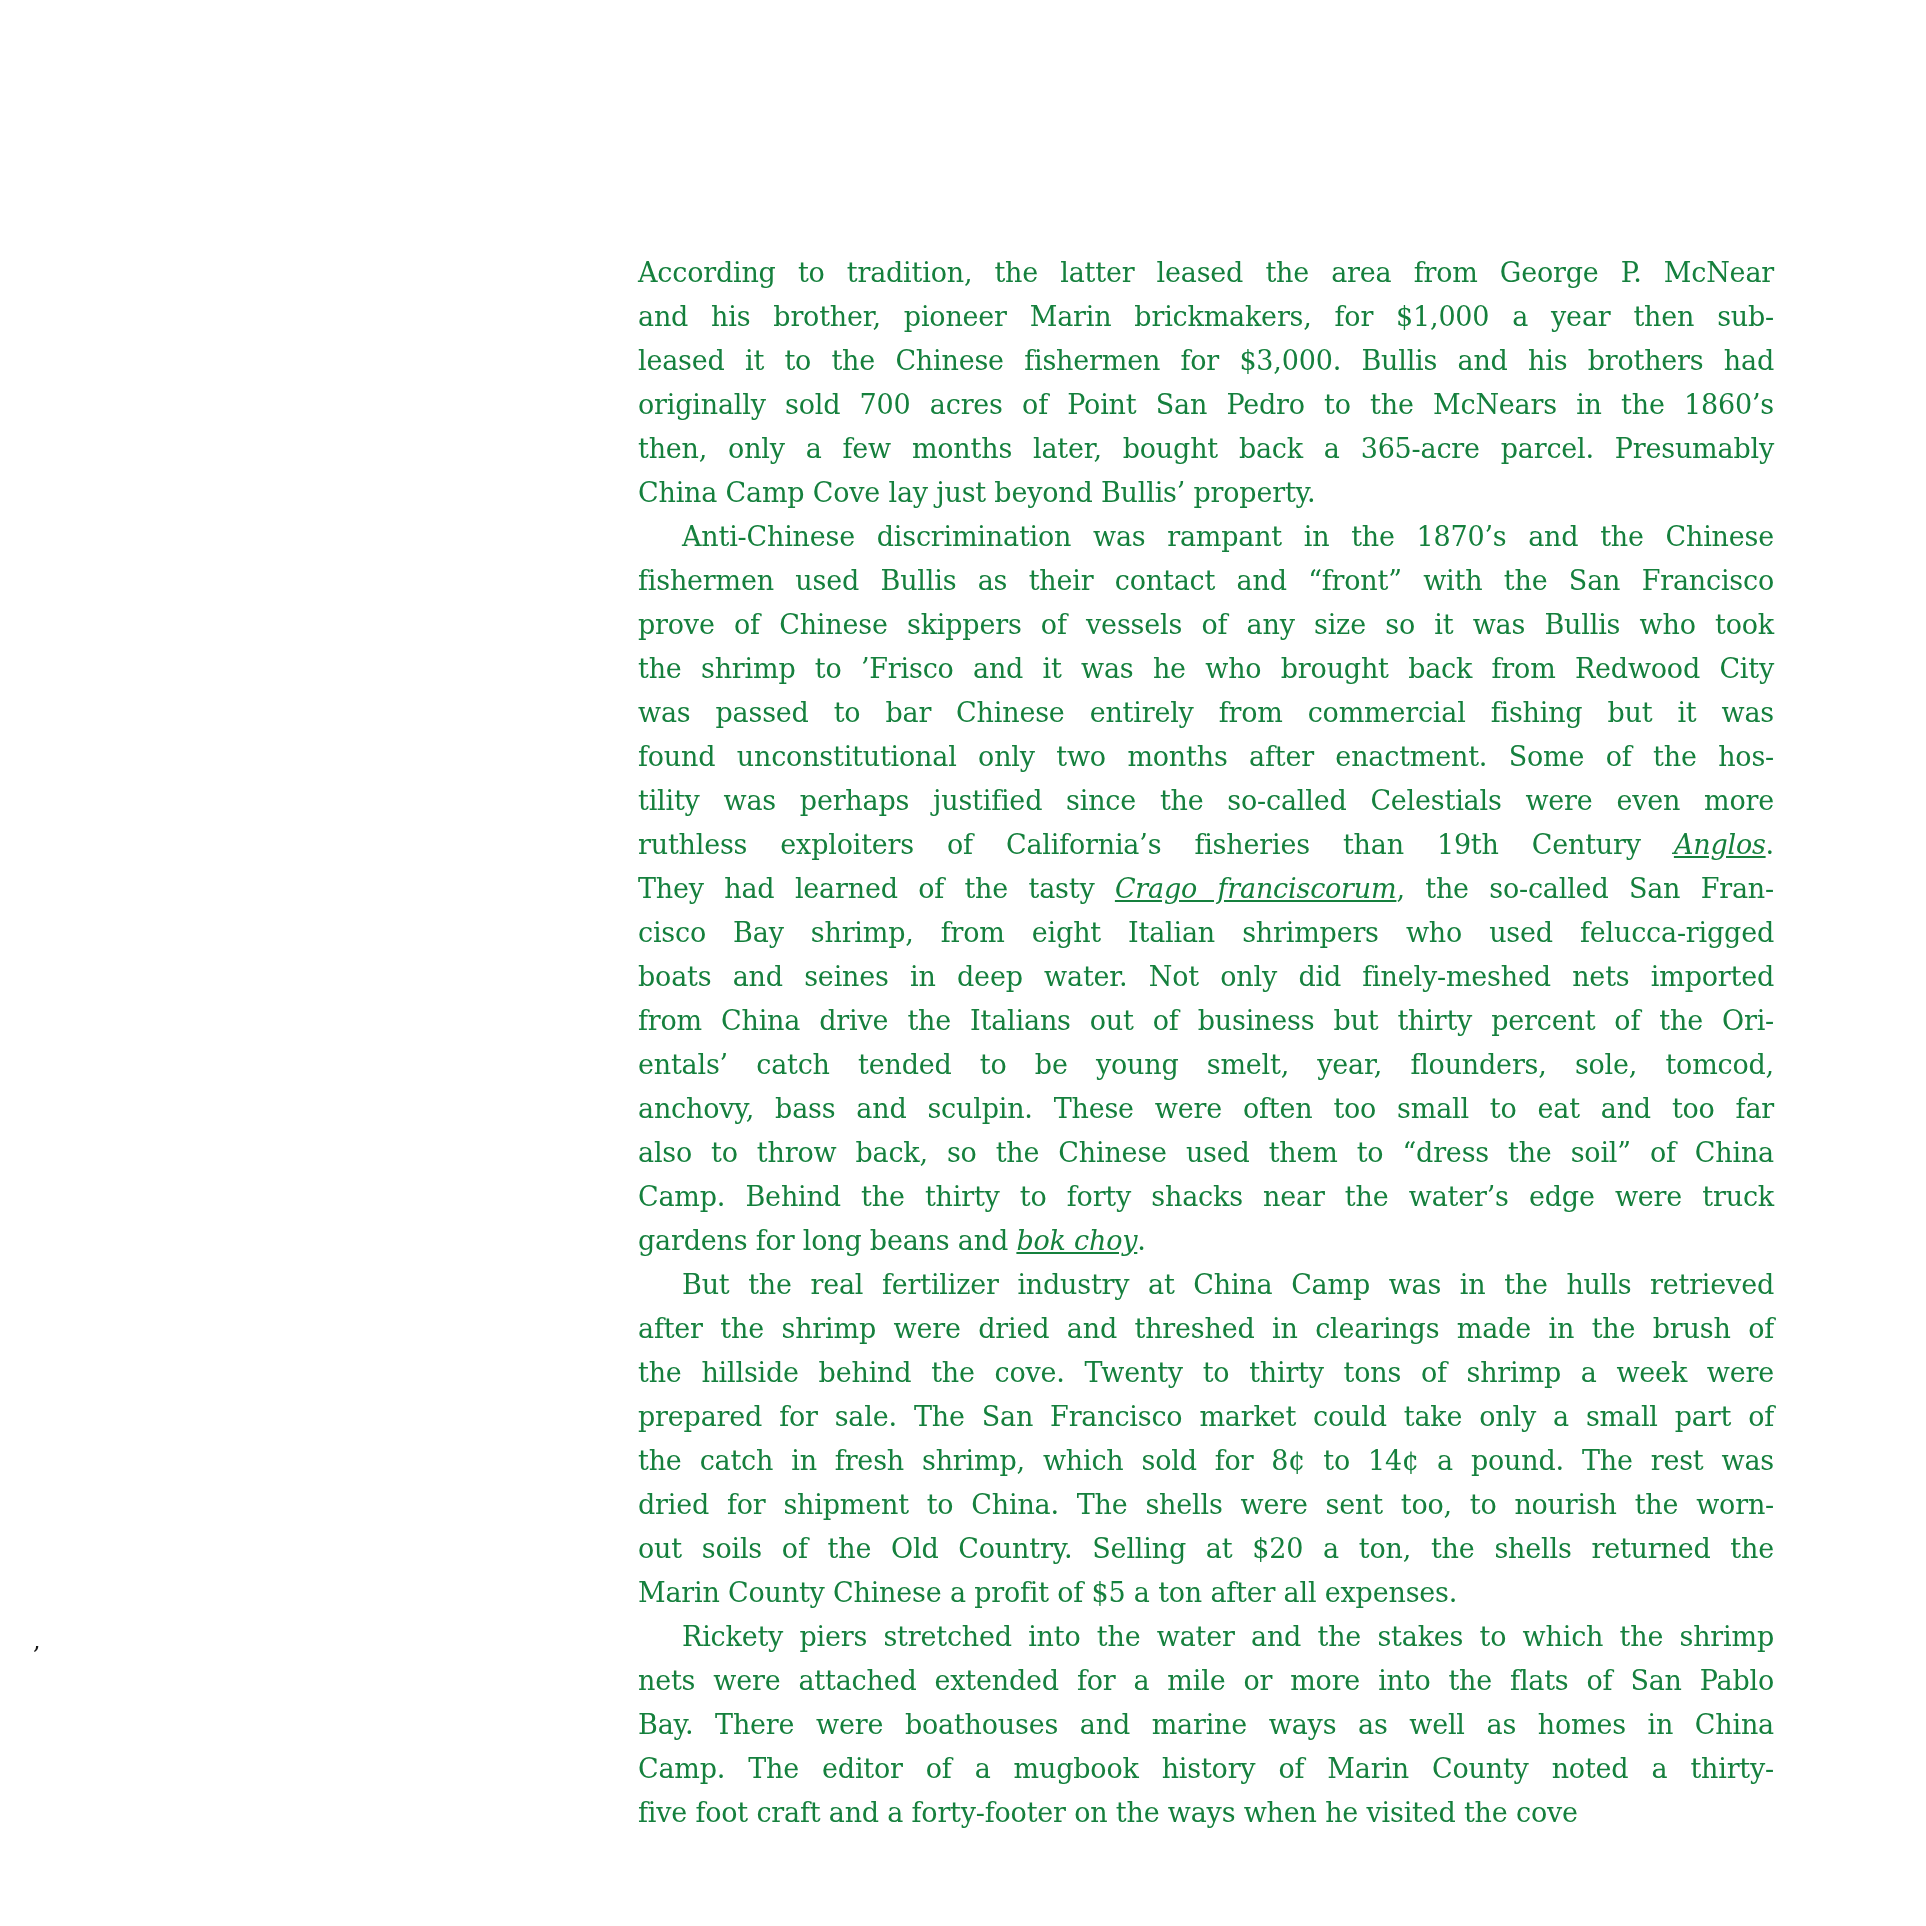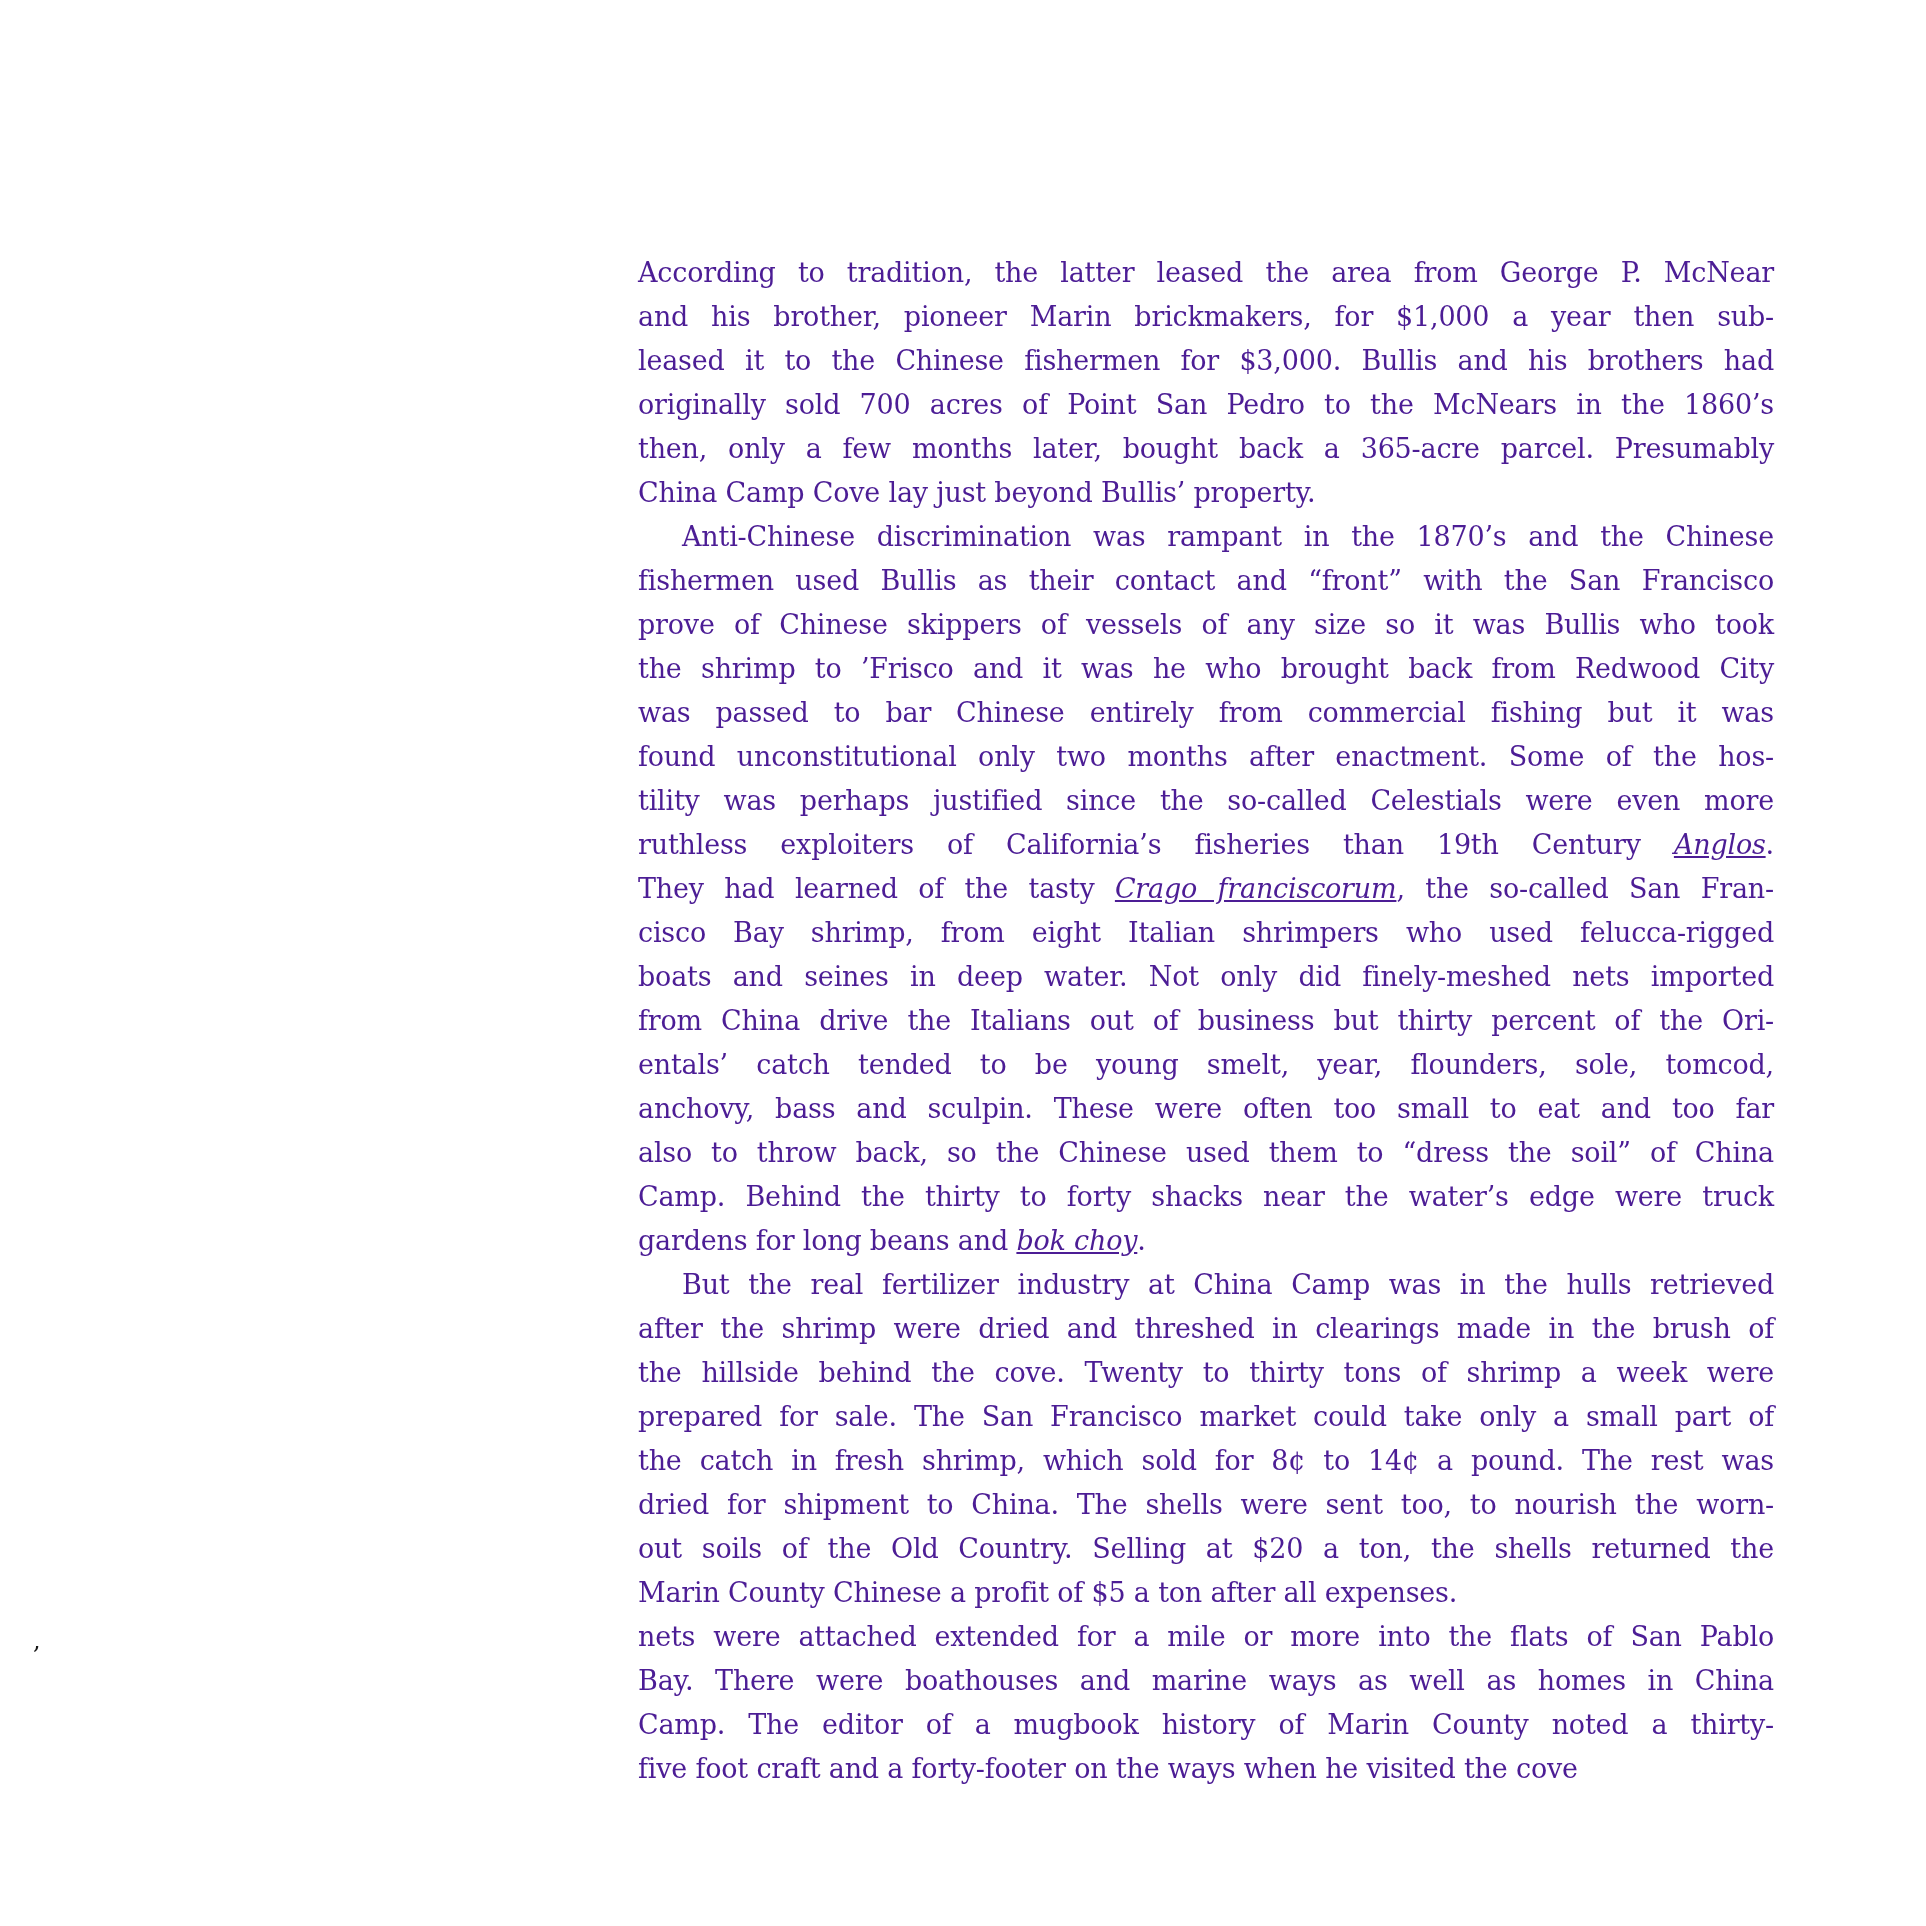--- a/index.html
+++ b/index.html
@@ -23,21 +23,21 @@
     top: 251px;
     width: 1136px;
   }
   .paragraph { }
   .line {
     font-size: 27px;
     line-height: 44px;
     letter-spacing: -0.2px;
     text-align: justify;
     text-align-last: justify;
-    color: #4c1d95;
+    color: #15803d;
   }
   .line.last {
     text-align-last: left;
   }
   .line.indent {
     text-indent: 44px;
   }
   .line em { font-style: italic; text-decoration: underline; }
   .speck {
     position: absolute;
@@ -82,20 +82,21 @@
         <div class="line indent"><span>But the real fertilizer industry at China Camp was in the hulls retrieved</span></div>
         <div class="line"><span>after the shrimp were dried and threshed in clearings made in the brush of</span></div>
         <div class="line"><span>the hillside behind the cove. Twenty to thirty tons of shrimp a week were</span></div>
         <div class="line"><span>prepared for sale. The San Francisco market could take only a small part of</span></div>
         <div class="line"><span>the catch in fresh shrimp, which sold for 8¢ to 14¢ a pound. The rest was</span></div>
         <div class="line"><span>dried for shipment to China. The shells were sent too, to nourish the worn-</span></div>
         <div class="line"><span>out soils of the Old Country. Selling at $20 a ton, the shells returned the</span></div>
         <div class="line last"><span>Marin County Chinese a profit of $5 a ton after all expenses.</span></div>
       </div>
       <div class="paragraph">
+        <div class="line indent"><span>Rickety piers stretched into the water and the stakes to which the shrimp</span></div>
         <div class="line"><span>nets were attached extended for a mile or more into the flats of San Pablo</span></div>
         <div class="line"><span>Bay. There were boathouses and marine ways as well as homes in China</span></div>
         <div class="line"><span>Camp. The editor of a mugbook history of Marin County noted a thirty-</span></div>
         <div class="line last"><span>five foot craft and a forty-footer on the ways when he visited the cove</span></div>
       </div>
     </div>
 <span class="speck" style="left: 33px; top: 1629px; font-size: 24px; color: rgb(22, 22, 22);">,</span>
   </div>
 
 

